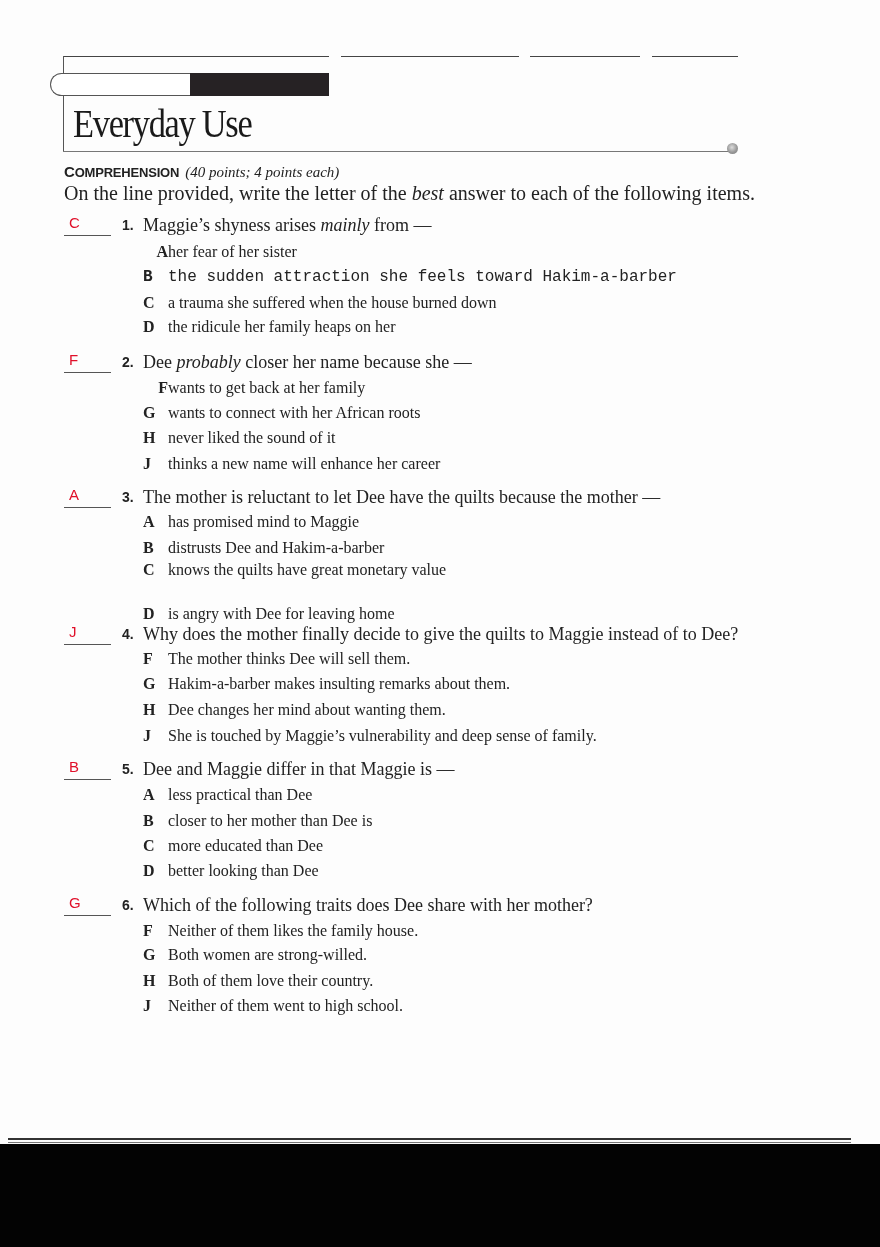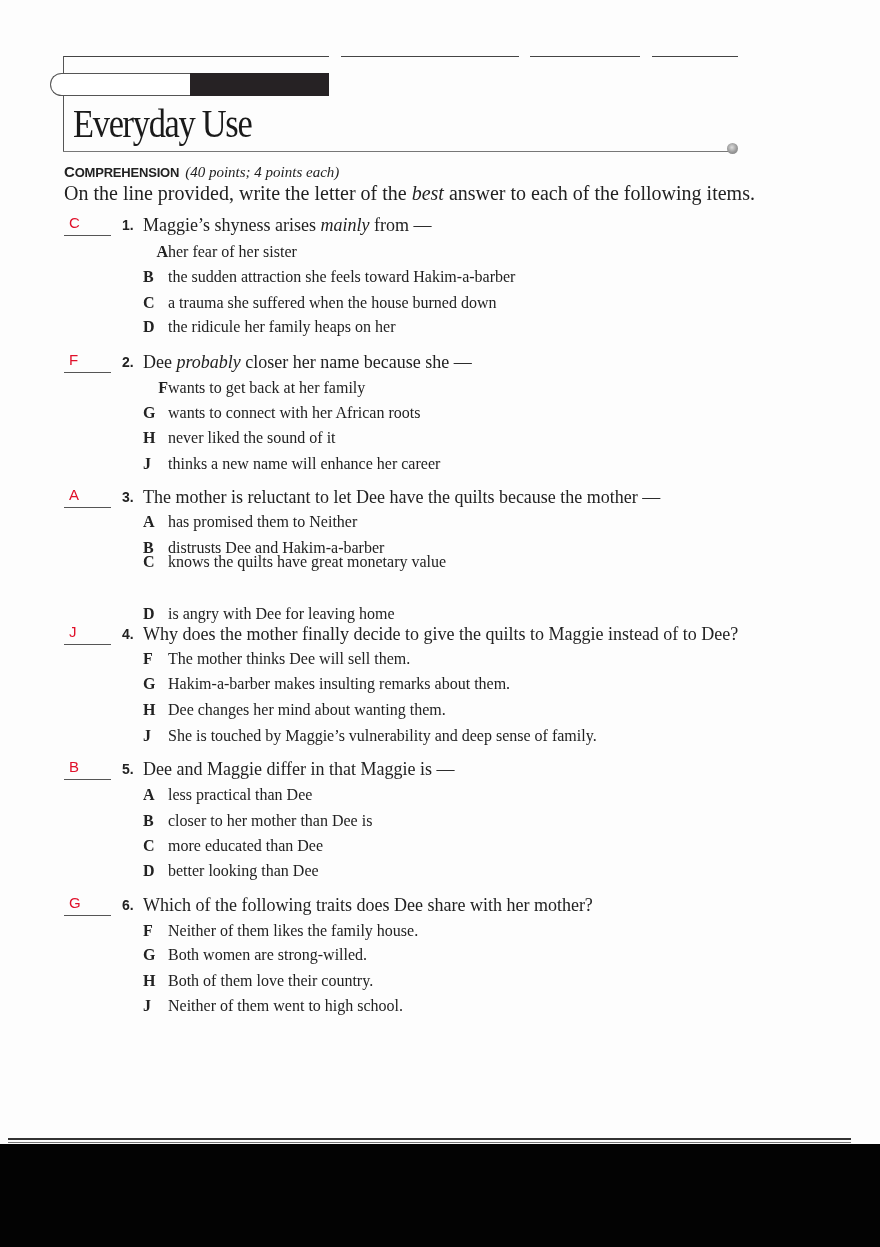--- a/index.html
+++ b/index.html
@@ -58,44 +58,44 @@
   <span class="sc"><span class="big">C</span><span>OMPREHENSION</span></span><span class="points">(40 points; 4 points each)</span>
 </div>
 <div class="instructions"><span>On the line provided, write the letter of the </span><i>best</i><span> answer to each of the following items.</span></div>
 
 <div class="q" style="top:217px;">
   <div class="blank"></div>
   <div class="ans">C</div>
   <div class="qnum">1.</div>
   <div class="qtext"><span>Maggie’s shyness arises </span><i>mainly</i><span> from —</span></div>
   <div class="opt" style="top:26px;text-align:right;"><span class="letter">A</span><span>her fear of her sister</span></div>
-  <div class="opt" style="top:51px;"><span class="letter">B</span><span>the sudden attraction she feels toward Hakim-a-barber</span></div>
+  <div class="opt" style="top:51px;font-family:Liberation Mono, monospace;"><span class="letter">B</span><span>the sudden attraction she feels toward Hakim-a-barber</span></div>
   <div class="opt" style="top:77px;"><span class="letter">C</span><span>a trauma she suffered when the house burned down</span></div>
   <div class="opt" style="top:101px;"><span class="letter">D</span><span>the ridicule her family heaps on her</span></div>
 </div>
 
 <div class="q" style="top:354px;">
   <div class="blank"></div>
   <div class="ans">F</div>
   <div class="qnum">2.</div>
   <div class="qtext"><span>Dee </span><i>probably</i><span> closer her name because she —</span></div>
   <div class="opt" style="top:25px;text-align:right;"><span class="letter">F</span><span>wants to get back at her family</span></div>
   <div class="opt" style="top:50px;"><span class="letter">G</span><span>wants to connect with her African roots</span></div>
   <div class="opt" style="top:75px;"><span class="letter">H</span><span>never liked the sound of it</span></div>
   <div class="opt" style="top:101px;"><span class="letter">J</span><span>thinks a new name will enhance her career</span></div>
 </div>
 
 <div class="q" style="top:489px;">
   <div class="blank"></div>
   <div class="ans">A</div>
   <div class="qnum">3.</div>
   <div class="qtext"><span>The mother is reluctant to let Dee have the quilts because the mother —</span></div>
-  <div class="opt" style="top:24px;"><span class="letter">A</span><span>has promised them to Neither</span></div>
+  <div class="opt" style="top:24px;"><span class="letter">A</span><span>has promised mind to Maggie</span></div>
   <div class="opt" style="top:50px;"><span class="letter">B</span><span>distrusts Dee and Hakim-a-barber</span></div>
-  <div class="opt" style="top:64px;font-family:Liberation Serif, serif;"><span class="letter">C</span><span>knows the quilts have great monetary value</span></div>
+  <div class="opt" style="top:72px;font-family:Liberation Serif, serif;"><span class="letter">C</span><span>knows the quilts have great monetary value</span></div>
   <div class="opt" style="top:116px;"><span class="letter">D</span><span>is angry with Dee for leaving home</span></div>
 </div>
 
 <div class="q" style="top:626px;">
   <div class="blank"></div>
   <div class="ans">J</div>
   <div class="qnum">4.</div>
   <div class="qtext"><span>Why does the mother finally decide to give the quilts to Maggie instead of to Dee?</span></div>
   <div class="opt" style="top:24px;"><span class="letter">F</span><span>The mother thinks Dee will sell them.</span></div>
   <div class="opt" style="top:49px;"><span class="letter">G</span><span>Hakim-a-barber makes insulting remarks about them.</span></div>

